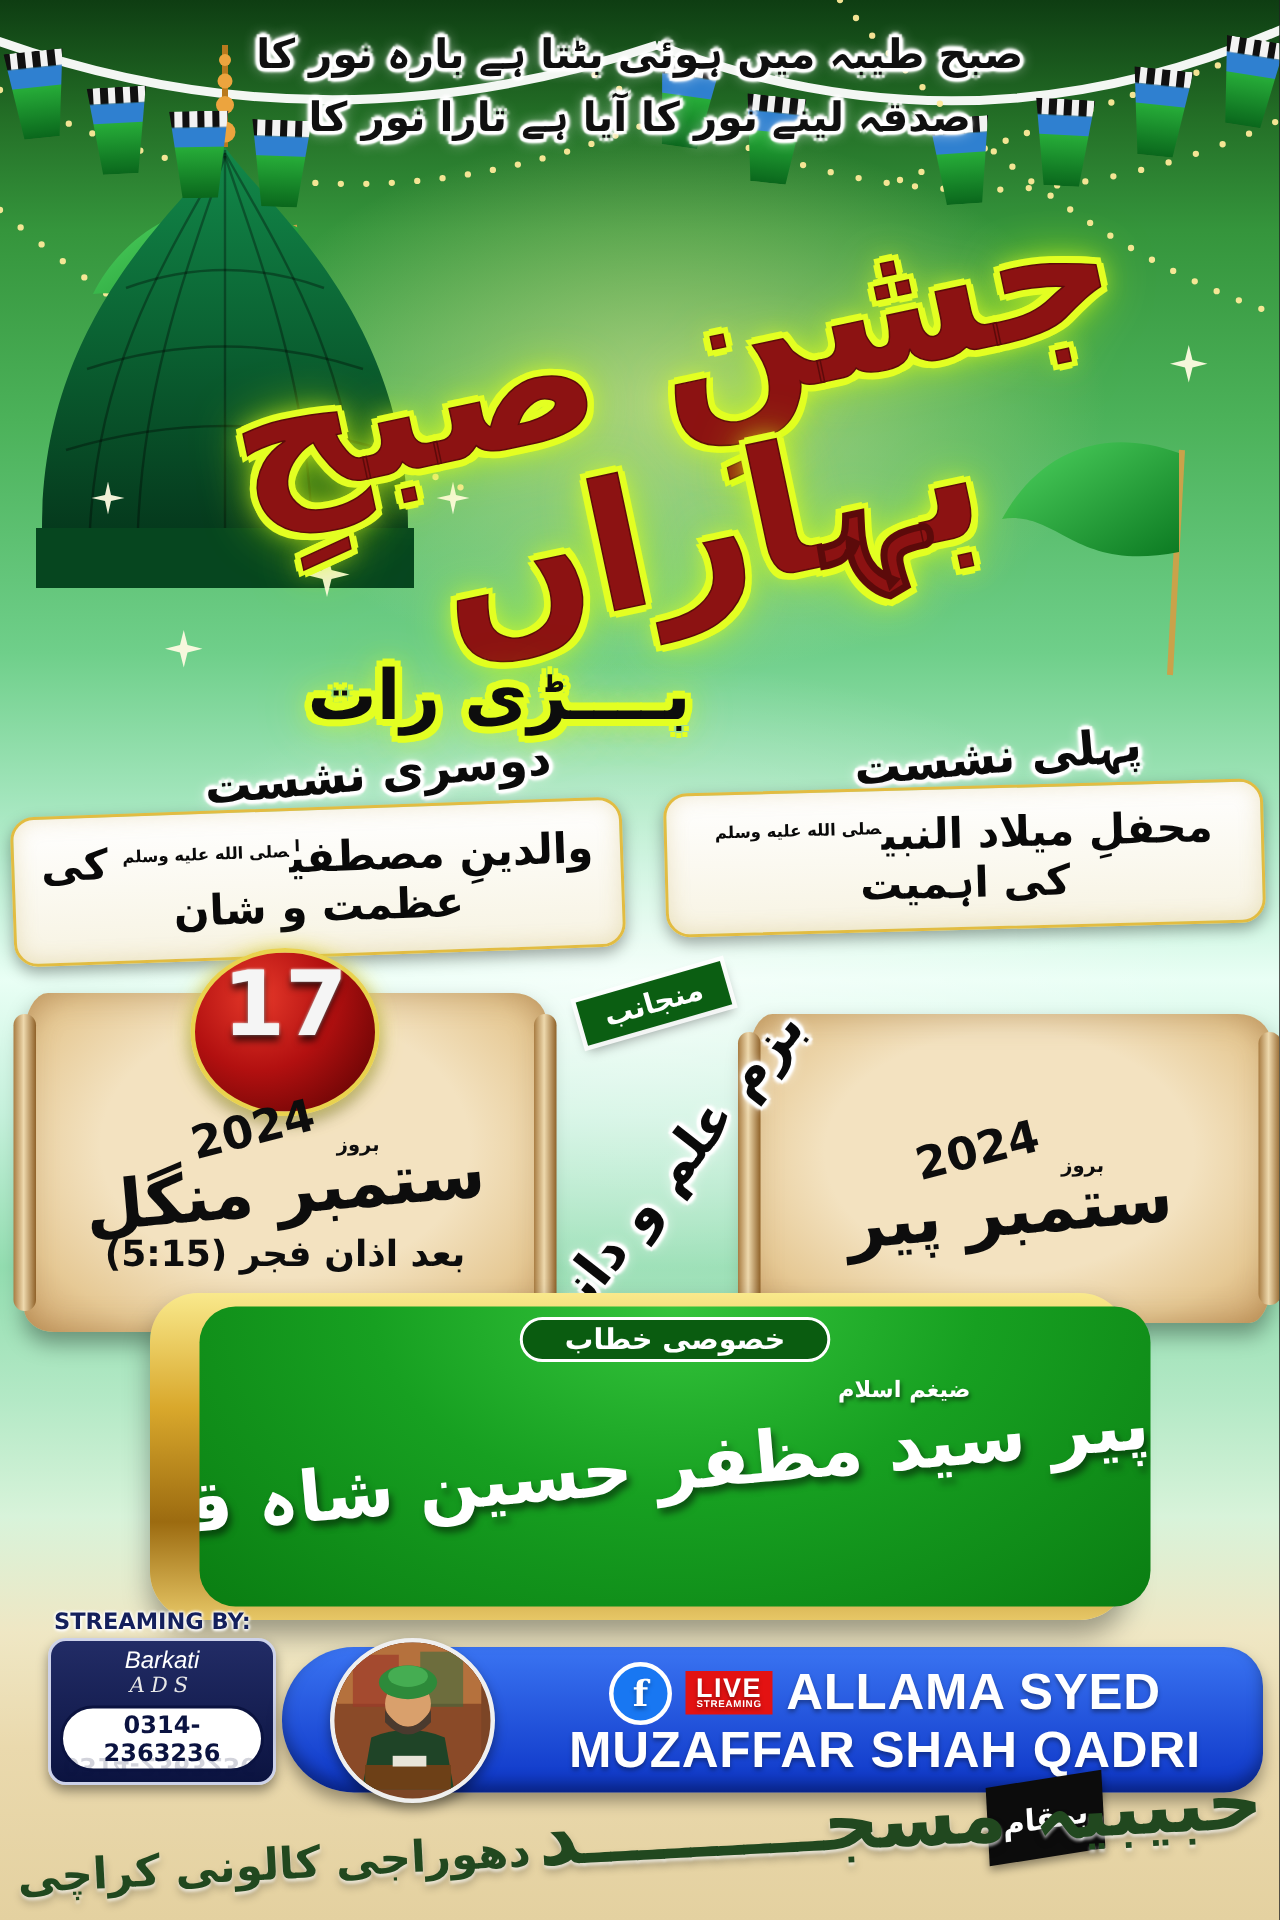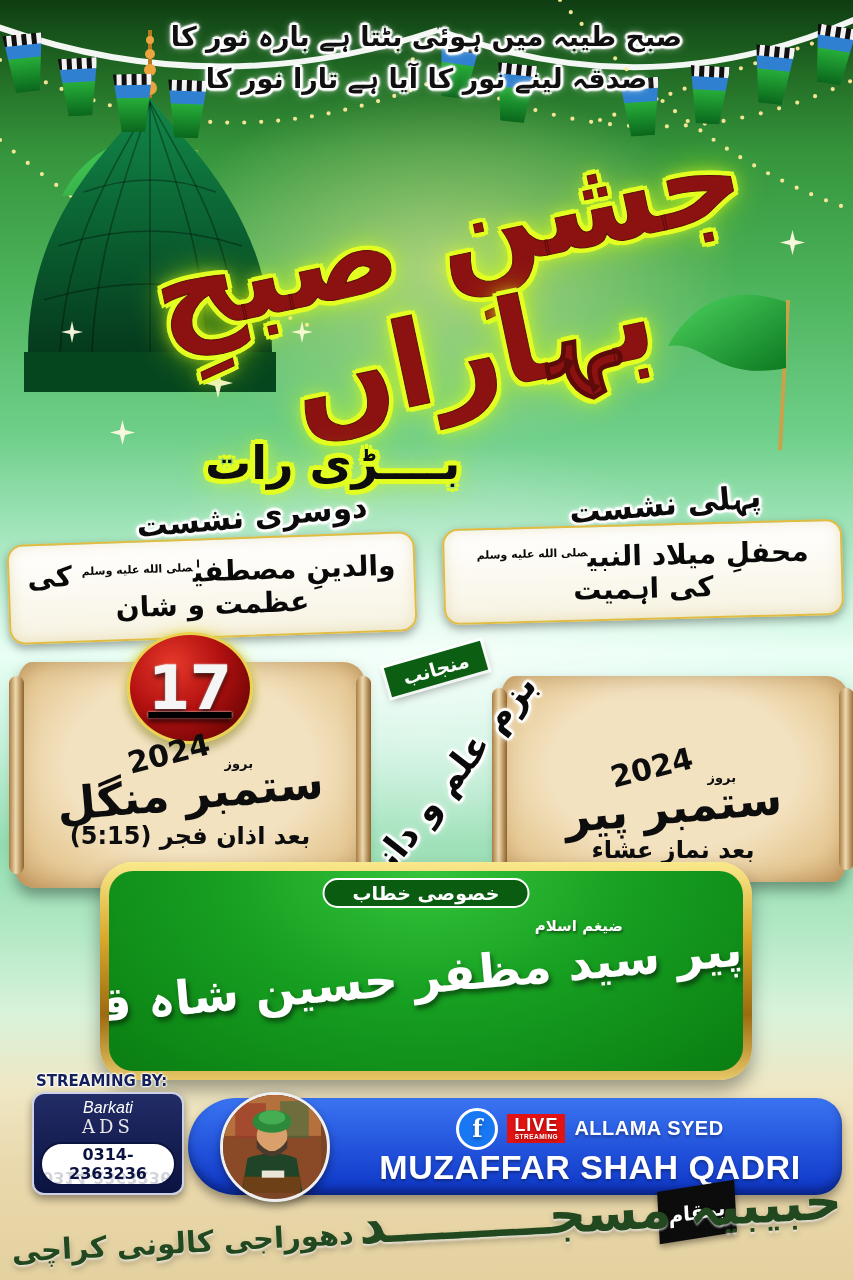--- a/index.html
+++ b/index.html
@@ -75,21 +75,21 @@
   .scroll::before,.scroll::after{content:"";position:absolute;top:6%;height:88%;width:15px;border-radius:8px;
     background:linear-gradient(90deg,#a87c42,#eed9ad 45%,#8f6128);}
   .scroll::before{left:-7px;}
   .scroll::after{right:-7px;}
   .scroll-first{right:6px;top:676px;width:348px;height:206px;}
   .scroll-second{left:16px;top:662px;width:348px;height:226px;}
   .day-badge{
     left:50%;transform:translateX(-50%);top:-30px;width:120px;height:106px;border-radius:50%;
     background:radial-gradient(circle at 35% 28%, #e6392a, #b21010 45%, #650404 88%);
     border:3px solid #e9d24e;box-shadow:0 0 14px rgba(235,225,90,.9),0 5px 10px rgba(0,0,0,.4);
-    display:flex;align-items:center;justify-content:center;text-decoration:underline;}
+    display:flex;align-items:flex-start;justify-content:center;}
   .day-badge span{font-size:60px;font-weight:bold;color:#f5f5f5;
     text-shadow:0 4px 5px rgba(0,0,0,.65),0 0 2px #fff;}
   .scroll-inner{position:absolute;left:0;top:74px;width:100%;text-align:center;color:#0d0d0d;}
   .year-row{display:flex;justify-content:center;align-items:flex-end;gap:14px;}
   .year{font-size:30px;font-weight:bold;transform:rotate(-14deg);}
   .broz{font-size:13px;font-weight:bold;}
   .date-line{font-size:45px;font-weight:bold;transform:rotate(-5deg);margin-top:-4px;}
   .time-line{font-size:24px;font-weight:bold;margin-top:2px;}
 
   
@@ -97,38 +97,38 @@
     padding:4px 16px;font-size:19px;font-weight:bold;box-shadow:0 0 0 3px rgba(255,255,255,.85),0 4px 8px rgba(0,0,0,.35);}
   .org-name{left:330px;top:700px;width:220px;height:180px;display:flex;align-items:center;justify-content:center;}
   .org-name span{transform:rotate(-52deg);font-size:36px;font-weight:bold;color:#0a0a0a;white-space:nowrap;}
 
   
   .banner-frame{left:100px;top:862px;width:652px;height:218px;border-radius:32px;padding:9px;box-sizing:border-box;
     background:linear-gradient(180deg,#f9e98c,#d9a82c 35%,#9c6b10 70%,#e7c766);
     box-shadow:0 10px 18px rgba(0,0,0,.35);}
   .banner-inner{position:relative;width:100%;height:100%;border-radius:24px;
     background:radial-gradient(ellipse at 50% 0%, #35c43c, #17a021 45%, #0a7d12 100%);
-    overflow:hidden;}
+    overflow:hidden;margin-left:24px;}
   .speaker-ribbon{position:absolute;left:50%;top:7px;transform:translateX(-50%);
     background:#0a5c10;border:2px solid #fff;border-radius:999px;color:#fff;
     font-size:19px;font-weight:bold;padding:2px 28px;white-space:nowrap;}
   .speaker-honorific{position:absolute;right:120px;top:46px;color:#fff;font-size:15px;font-weight:bold;
     text-shadow:1px 2px 3px rgba(0,0,0,.5);}
   .speaker-name{position:absolute;left:0;top:78px;width:100%;text-align:center;color:#fff;
     font-size:47px;font-weight:bold;transform:rotate(-5deg);white-space:nowrap;
     text-shadow:2px 4px 5px rgba(0,0,0,.5);}
 
   
   .designed-label{left:36px;top:1072px;font-size:15px;font-weight:bold;color:#14205c;
     text-shadow:-1px 0 2px #fff,1px 0 2px #fff,0 -1px 2px #fff,0 1px 2px #fff;}
   .designer-card{left:32px;top:1092px;width:152px;border-radius:12px;padding:6px 6px 7px;box-sizing:border-box;
     background:linear-gradient(180deg,#222c66,#0b1340);border:2px solid #cdd2ea;text-align:center;
     box-shadow:0 4px 8px rgba(0,0,0,.4);}
   .designer-brand{font-family:Liberation Sans, sans-serif;font-style:italic;font-size:16px;color:#fff;line-height:1;}
-  .designer-sub{font-family:"DejaVu Serif",serif;font-size:18px;color:#e8e8e8;letter-spacing:4px;line-height:1.2;}
+  .designer-sub{font-family:"DejaVu Serif",serif;font-style:italic;font-size:14px;color:#e8e8e8;letter-spacing:4px;line-height:1.2;}
   .designer-phone{margin-top:4px;background:#fff;border:2px solid #0b1340;border-radius:999px;
     font-size:16px;font-weight:bold;color:#0b1340;padding:1px 4px;}
   .designer-reflect{left:42px;top:1168px;font-size:16px;font-weight:bold;color:#0b1340;opacity:.18;
     transform:scaleY(-1);}
 
   
   .live-bar{left:188px;top:1098px;width:654px;height:97px;border-radius:48px 26px 26px 48px;
     background:linear-gradient(180deg,#3a74f2,#0d35c6);
     box-shadow:0 6px 10px rgba(0,0,0,.35), inset 0 -6px 10px rgba(0,0,0,.35);
     display:flex;align-items:center;justify-content:center;padding-left:150px;box-sizing:border-box;}
@@ -137,21 +137,21 @@
   .live-name{display:flex;flex-direction:column;align-items:center;color:#fff;
     font-family:"Liberation Sans",sans-serif;font-weight:bold;line-height:1.05;
     text-shadow:0 2px 3px rgba(0,0,0,.35);}
   .live-row{display:flex;align-items:center;gap:9px;}
   .fb-circle{width:36px;height:36px;border-radius:50%;background:#1877f2;border:3px solid #fff;
     display:flex;align-items:center;justify-content:center;color:#fff;
     font-family:"DejaVu Serif",serif;font-weight:bold;font-size:24px;}
   .live-badge{background:#e31212;color:#fff;text-align:center;padding:2px 7px;line-height:1;}
   .live-badge .lv{font-size:18px;font-weight:bold;letter-spacing:1px;}
   .live-badge .st{font-size:6.5px;letter-spacing:.5px;}
-  .en-line1{font-size:20px;letter-spacing:.5px;}
+  .en-line1{font-size:34px;letter-spacing:.5px;}
   .en-line2{font-size:34px;letter-spacing:.5px;}
 
   
   .venue-badge{left:658px;top:1186px;width:78px;height:52px;background:#0c0c0c;
     transform:rotate(-9deg) skewX(-6deg);display:flex;align-items:center;justify-content:center;
     color:#fff;font-size:20px;font-weight:bold;box-shadow:0 3px 6px rgba(0,0,0,.4);}
   .venue-line{left:0;top:1192px;width:100%;text-align:center;transform:rotate(-3deg);
     color:#21481f;font-weight:bold;white-space:nowrap;
     text-shadow:0 2px 2px rgba(255,255,255,.6),0 4px 6px rgba(0,0,0,.25);}
   .venue-big{font-size:52px;}
@@ -262,21 +262,20 @@
     </div>
   </div>
 
   <div class="abs scroll scroll-first">
     <div class="scroll-inner rtl">
       <div class="year-row">
         <span class="broz">بروز</span>
         <span class="year">2024</span>
       </div>
       <div class="date-line">ستمبر پیر</div>
-      <div class="time-line">بعد نماز عشاء</div>
     </div>
   </div>
 
   <div class="abs scroll scroll-second">
     <div class="abs day-badge">
       <span>17</span>
     </div>
     <div class="scroll-inner rtl">
       <div class="year-row">
         <span class="broz">بروز</span>

